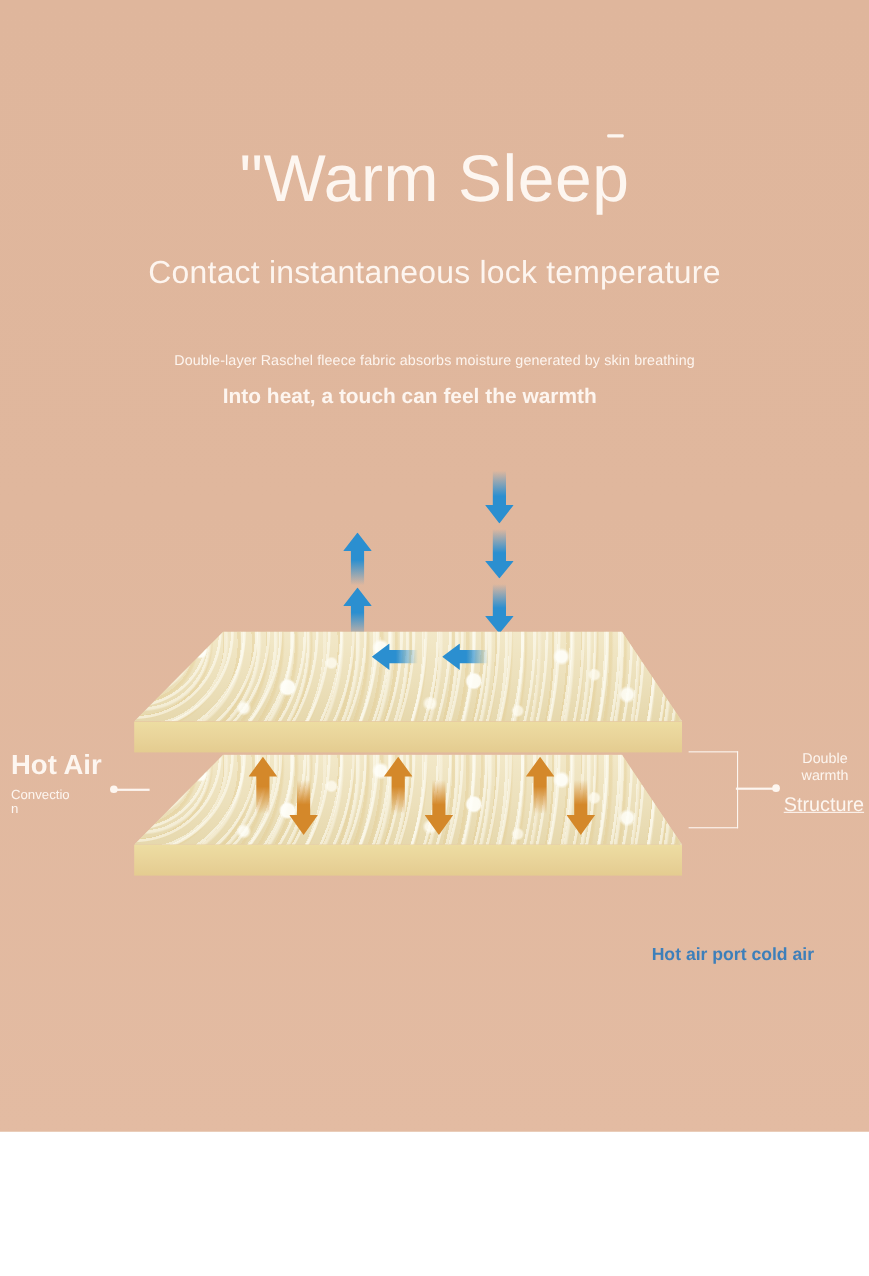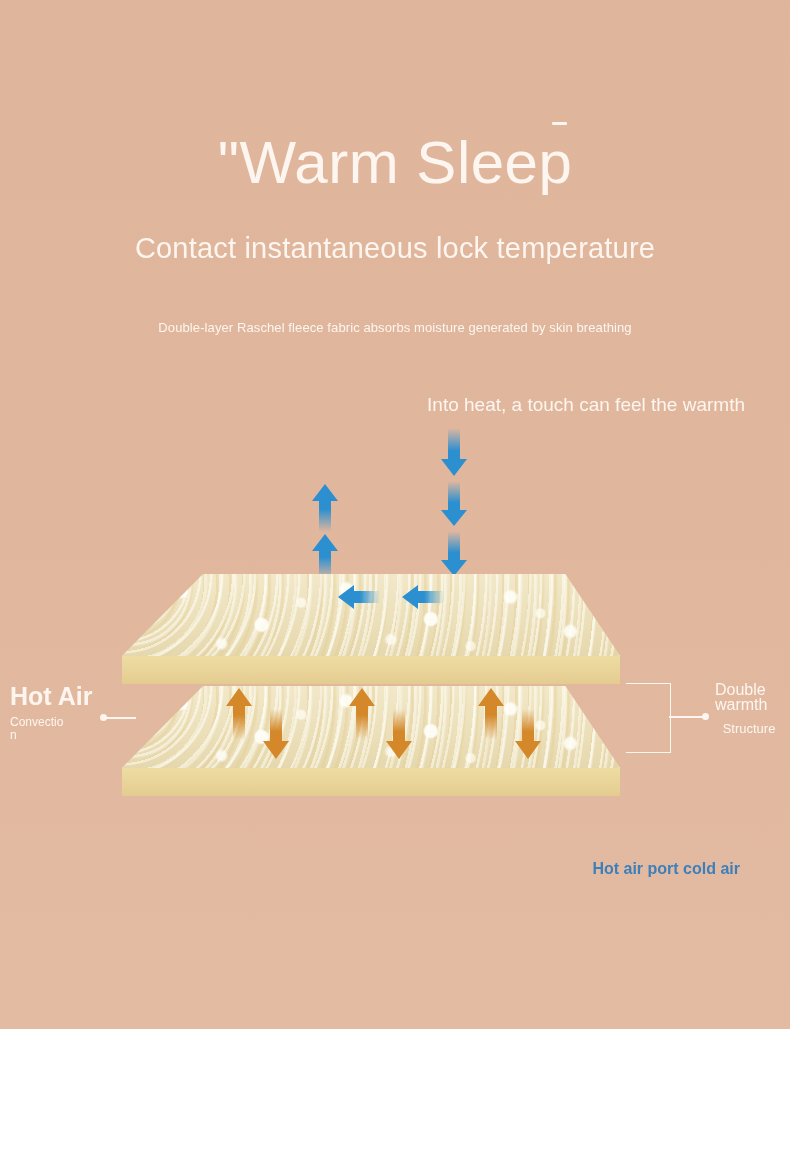--- a/index.html
+++ b/index.html
@@ -84,25 +84,24 @@
     color: #fdf5ef;
     font-size: 13px;
     font-weight: 400;
     letter-spacing: 0.1px;
   }
   .fineprint-2 {
     position: absolute;
     left: 0;
     top: 350px;
     width: 745px;
-    text-align: right;
+    text-align: center;
     color: #fdf5ef;
     font-size: 19px;
-    font-weight: 400;
-    margin-top: 44px;
+    font-weight: 700;
   }
 
   
   .layer {
     position: absolute;
   }
   .layer-face {
     position: absolute;
     left: 0;
     top: 0;
@@ -223,32 +222,34 @@
     width: 7px;
     height: 7px;
     border-radius: 50%;
     background: #fdf6f0;
   }
   .double-layer-label {
     position: absolute;
     left: 715px;
     top: 682px;
     width: 70px;
+    text-align: center;
     color: #fdf6f0;
-    font-size: 16px;
+    font-size: 13px;
     line-height: 15px;
   }
   .structure-label {
     position: absolute;
     left: 712px;
     top: 721px;
     width: 74px;
     text-align: center;
     color: #fdf6f0;
-    font-size: 13px;
+    font-size: 18px;
+    text-decoration: underline;
   }
 
   .bottom-caption {
     position: absolute;
     left: 0;
     top: 860px;
     width: 740px;
     text-align: right;
     color: #3d7fba;
     font-size: 16px;

